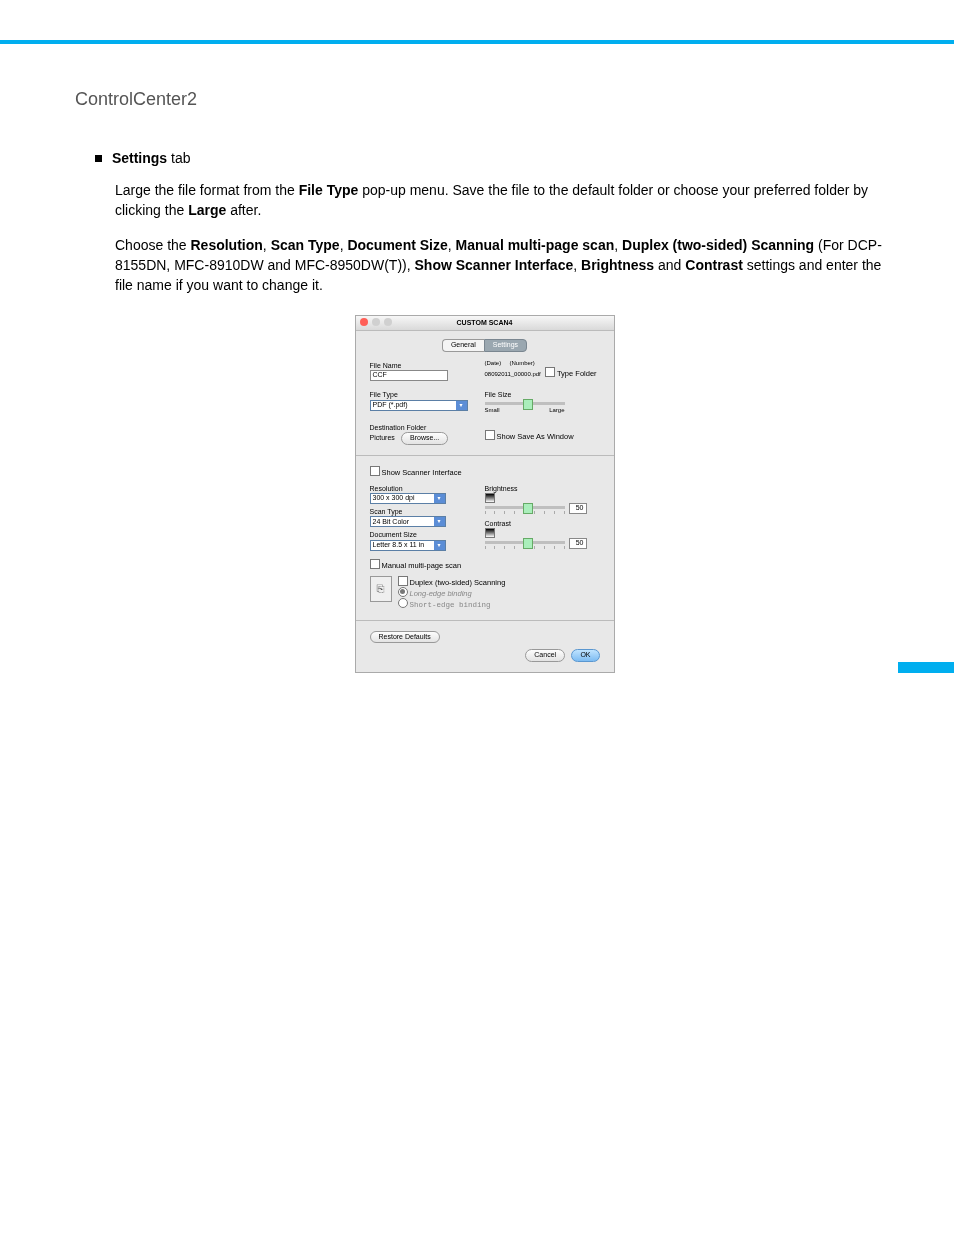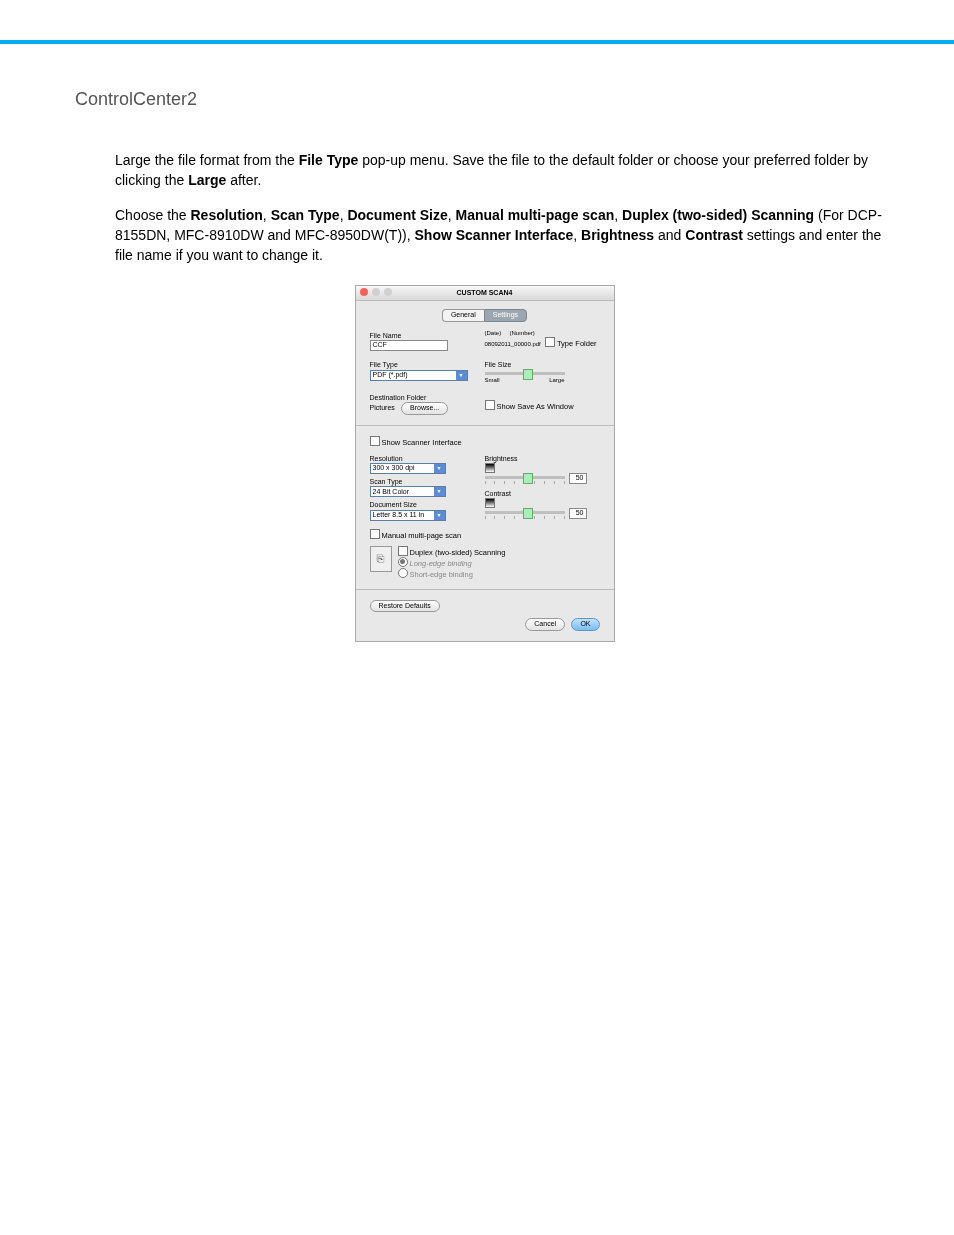--- a/index.html
+++ b/index.html
@@ -61,20 +61,24 @@
   .page-num { position: absolute; right: 60px; top: 1195px; font-size: 12px; font-weight: bold; }
 </style>
 </head>
 <body>
 
 <div class="topbar"></div>
 
 <div class="page">
   <div class="header-label">ControlCenter2</div>
 
+  <div class="section-title">
+    <span class="bullet"></span>
+    <span class="bold">Settings</span><span> tab</span>
+  </div>
 
   <div class="body-text">
     <span>Large the file format from the </span><span class="bold">File Type</span><span> pop-up menu. Save the file to the default folder or choose your preferred folder by clicking the </span><span class="bold">Large</span><span> after.</span>
   </div>
 
   <div class="body-text">
     <span>Choose the </span><span class="bold">Resolution</span><span>, </span><span class="bold">Scan Type</span><span>, </span><span class="bold">Document Size</span><span>, </span><span class="bold">Manual multi-page scan</span><span>, </span><span class="bold">Duplex (two-sided) Scanning</span><span> (For DCP-8155DN, MFC-8910DW and MFC-8950DW(T)), </span><span class="bold">Show Scanner Interface</span><span>, </span><span class="bold">Brightness</span><span> and </span><span class="bold">Contrast</span><span> settings and enter the file name if you want to change it.</span>
   </div>
 
 
@@ -207,21 +211,21 @@
         </div>
       </div>
 
       <div style="margin-top:8px;"><span class="cb"></span><span>Manual multi-page scan</span></div>
 
       <div class="row" style="margin-top:6px;gap:6px;align-items:flex-start;">
         <div class="duplex-ico">⎘</div>
         <div>
           <div><span class="cb"></span><span>Duplex (two-sided) Scanning</span></div>
           <div style="color:#888;font-style:italic;"><span class="rb checked"></span><span>Long-edge binding</span></div>
-          <div style="color:#888;"><span class="rb"></span><span>Short-edge binding</span></div>
+          <div style="color:#888;font-family:Liberation Mono, monospace;"><span class="rb"></span><span>Short-edge binding</span></div>
         </div>
       </div>
 
       <div class="hr"></div>
 
       <span class="btn">Restore Defaults</span>
 
       <div class="footer-btns">
         <span class="btn">Cancel</span>
         &nbsp;

